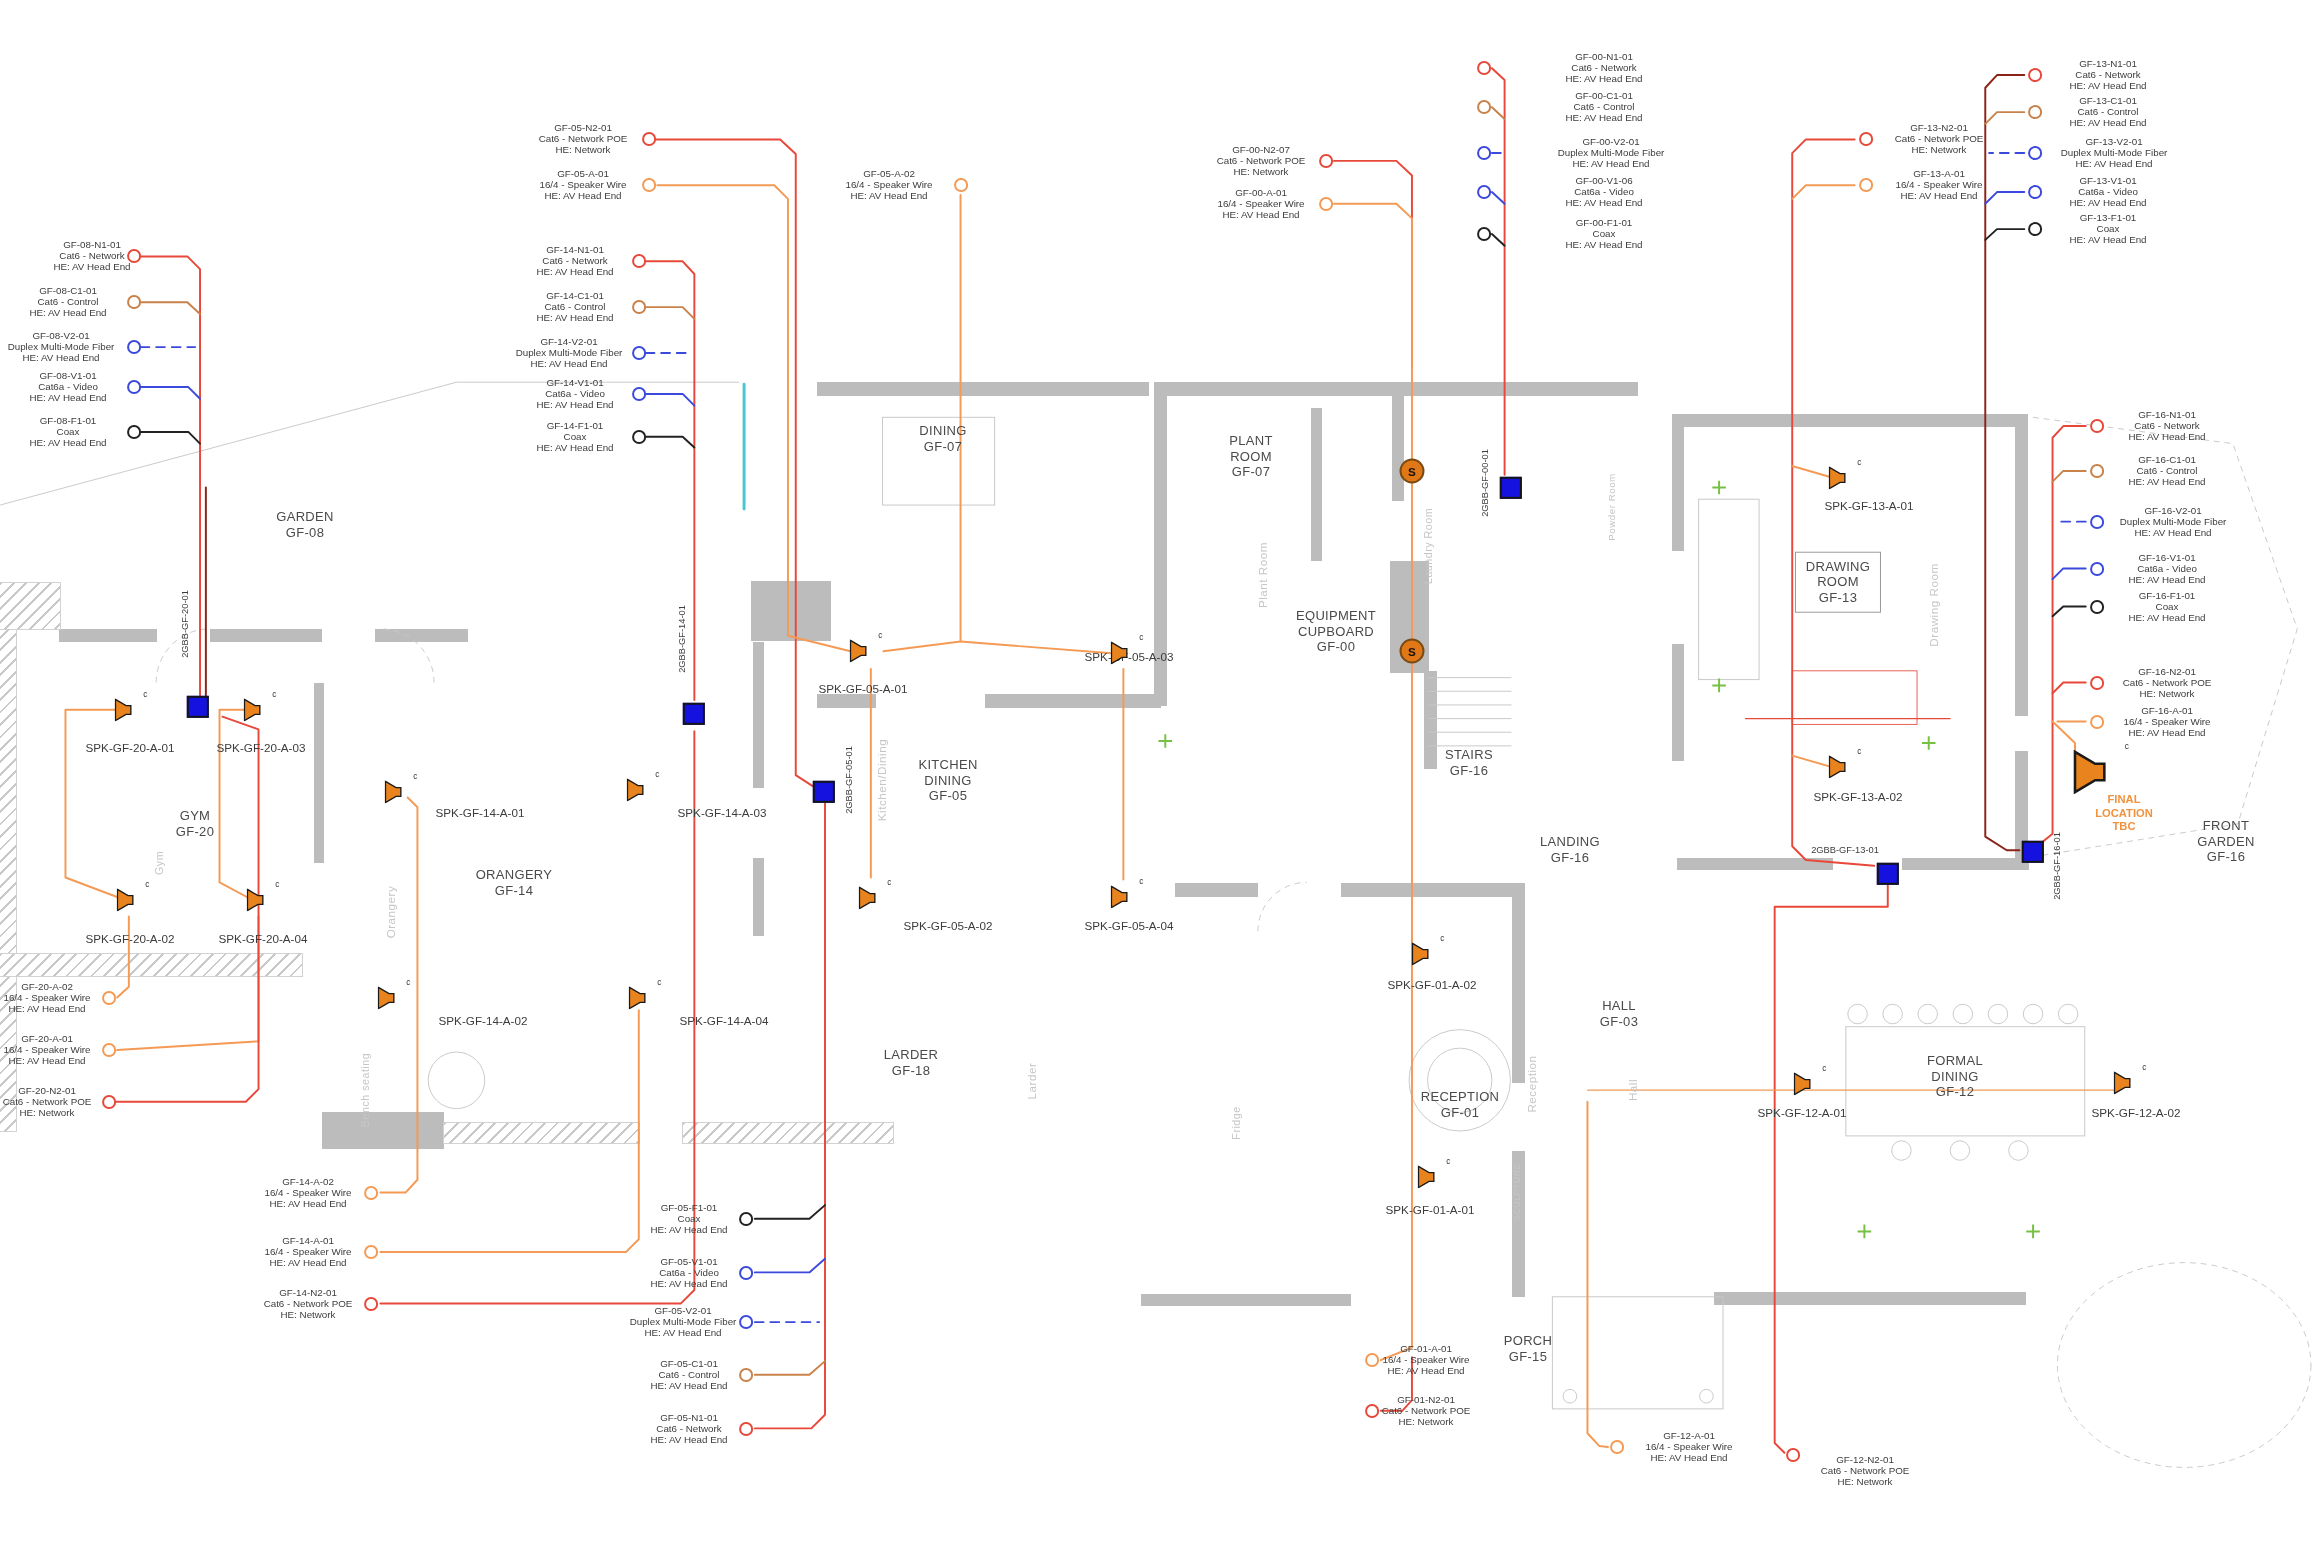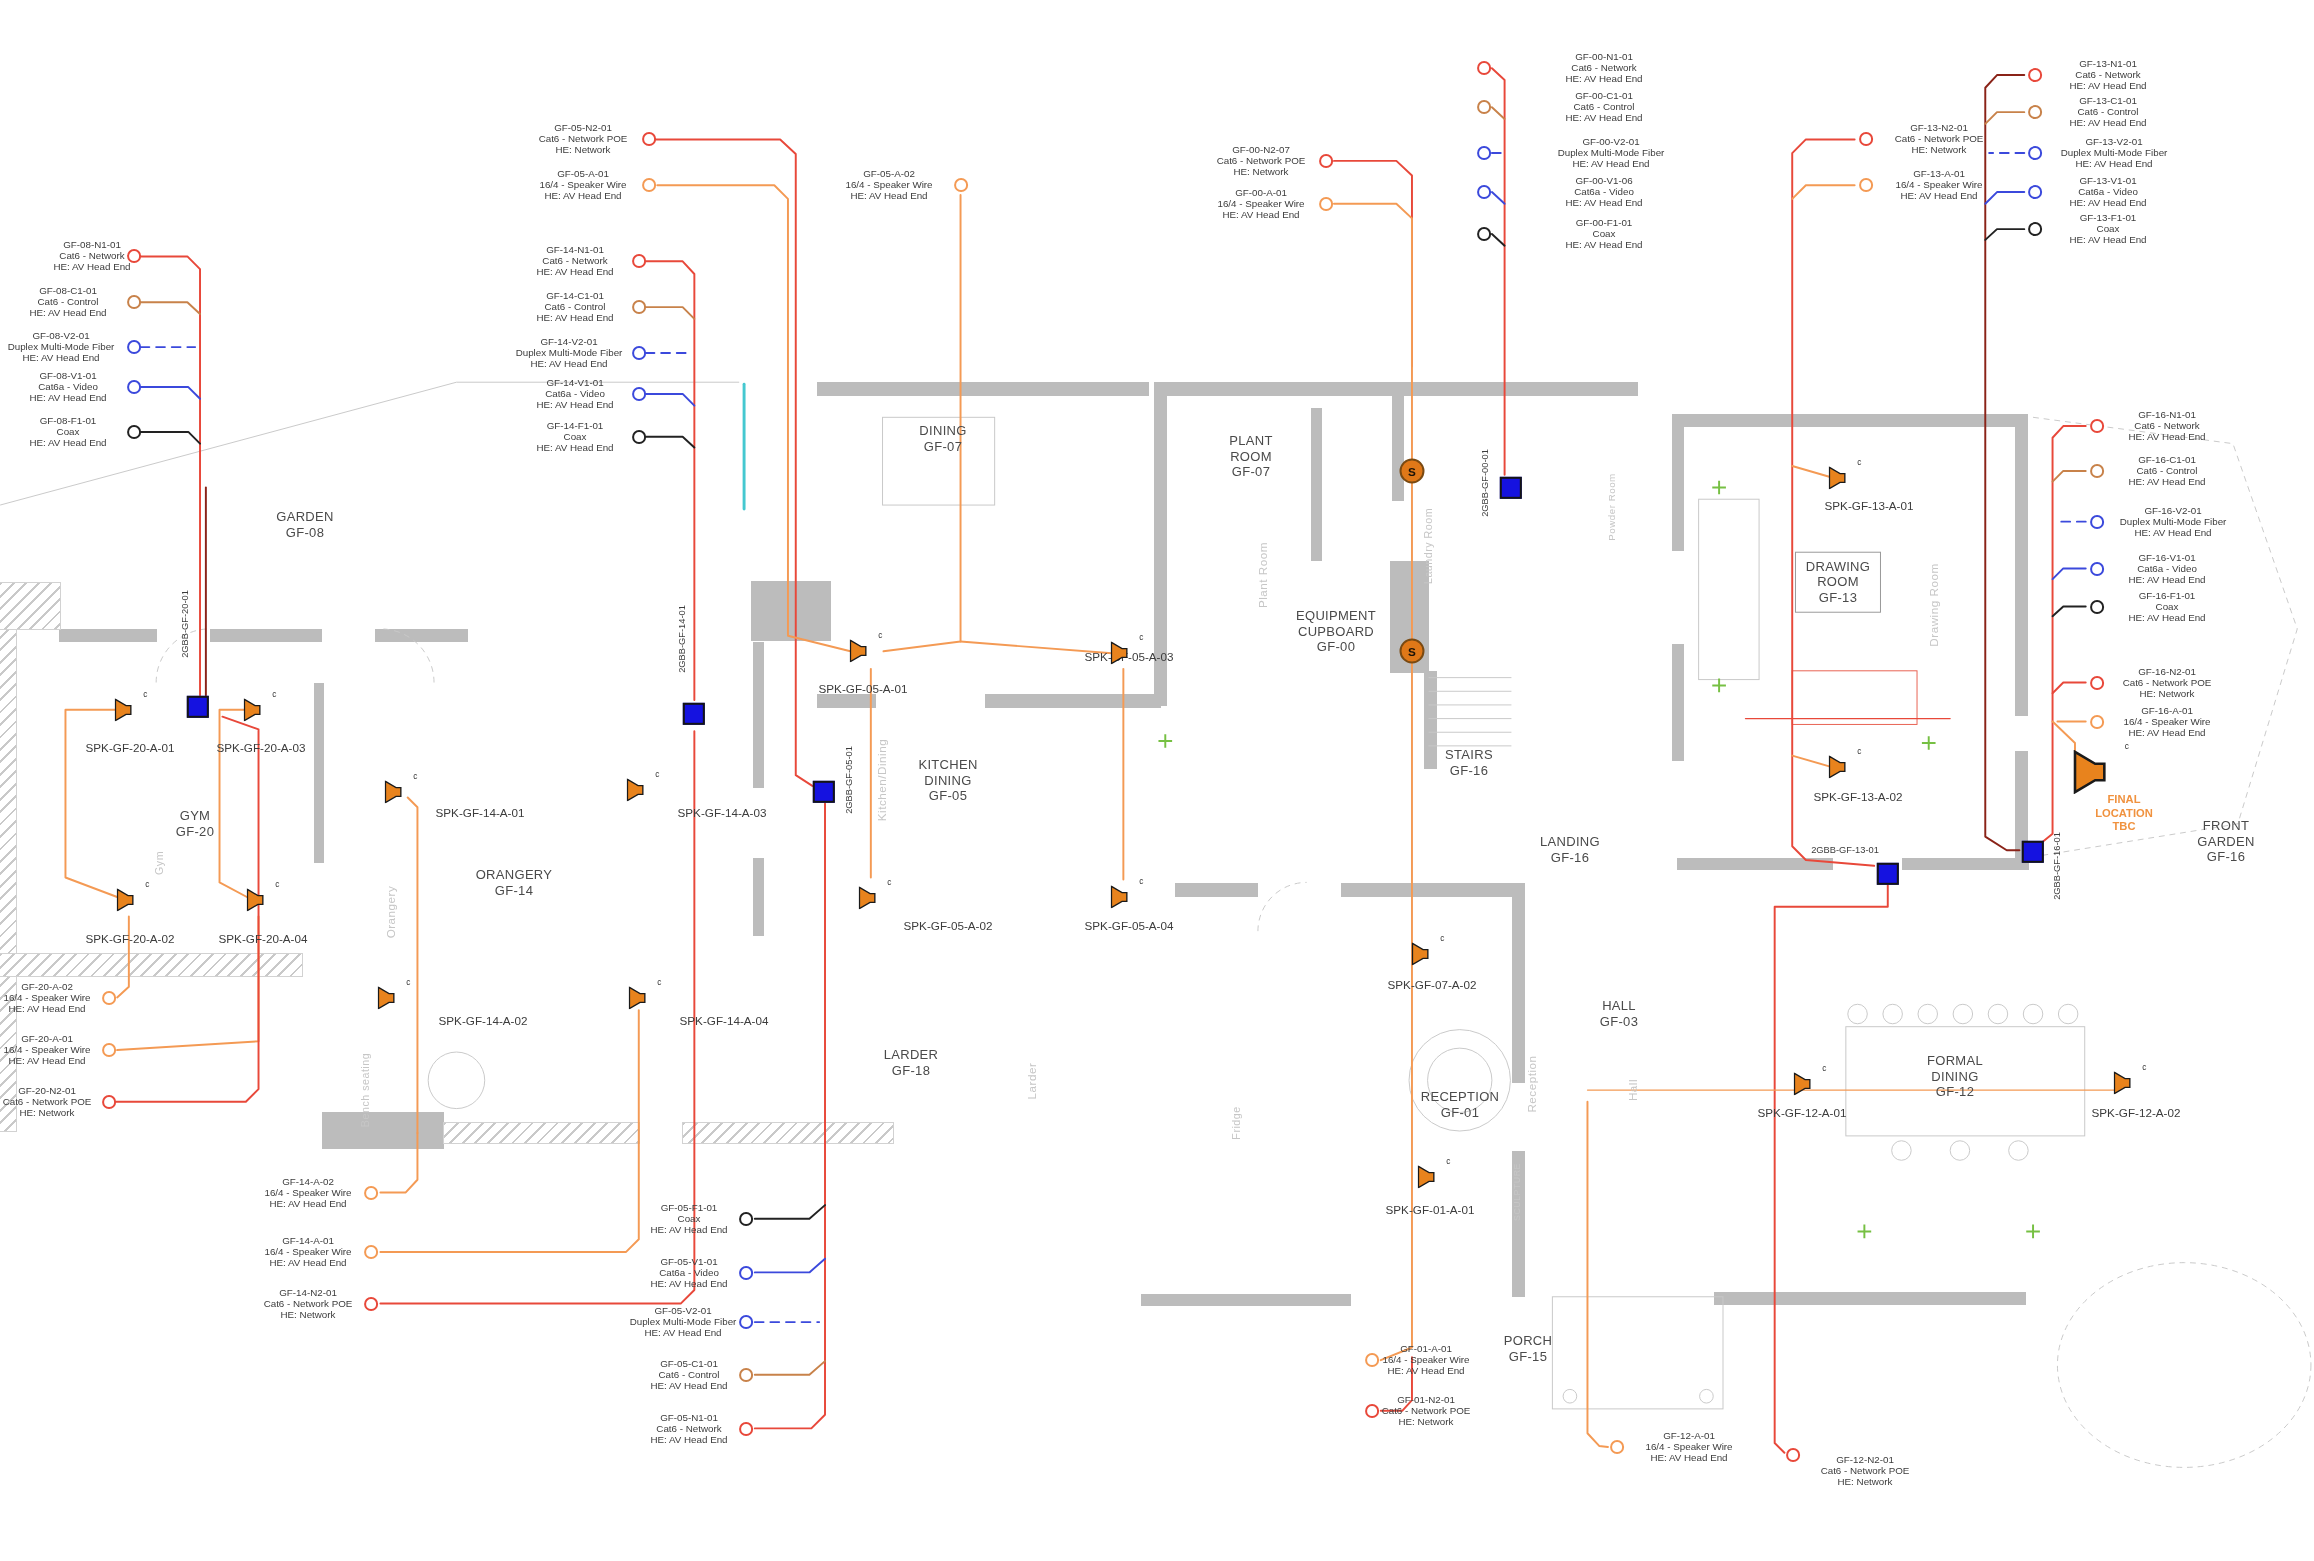--- a/index.html
+++ b/index.html
@@ -604,21 +604,21 @@
         <polygon points="1,1 12,7.5 17,7.5 17,16.5 12,16.5 1,23" fill="#e8831d" stroke="#1a1a1a" stroke-width="1.4"></polygon>
       </svg><span class="c">c</span></div>
     <div class="spk-label" style="left: 948px; top: 925px;">SPK-GF-05-A-02</div>
     <div class="spk" style="left: 1123px; top: 897px;"><svg width="25" height="23.4" viewBox="0 0 26 24">
         <polygon points="1,1 12,7.5 17,7.5 17,16.5 12,16.5 1,23" fill="#e8831d" stroke="#1a1a1a" stroke-width="1.4"></polygon>
       </svg><span class="c">c</span></div>
     <div class="spk-label" style="left: 1129px; top: 925px;">SPK-GF-05-A-04</div>
     <div class="spk" style="left: 1424px; top: 954px;"><svg width="25" height="23.4" viewBox="0 0 26 24">
         <polygon points="1,1 12,7.5 17,7.5 17,16.5 12,16.5 1,23" fill="#e8831d" stroke="#1a1a1a" stroke-width="1.4"></polygon>
       </svg><span class="c">c</span></div>
-    <div class="spk-label" style="left: 1432px; top: 984px;">SPK-GF-07-A-02</div>
+    <div class="spk-label" style="left: 1432px; top: 984px;">SPK-GF-01-A-02</div>
     <div class="spk" style="left: 1430px; top: 1177px;"><svg width="25" height="23.4" viewBox="0 0 26 24">
         <polygon points="1,1 12,7.5 17,7.5 17,16.5 12,16.5 1,23" fill="#e8831d" stroke="#1a1a1a" stroke-width="1.4"></polygon>
       </svg><span class="c">c</span></div>
     <div class="spk-label" style="left: 1430px; top: 1209px;">SPK-GF-01-A-01</div>
     <div class="spk" style="left: 1841px; top: 478px;"><svg width="25" height="23.4" viewBox="0 0 26 24">
         <polygon points="1,1 12,7.5 17,7.5 17,16.5 12,16.5 1,23" fill="#e8831d" stroke="#1a1a1a" stroke-width="1.4"></polygon>
       </svg><span class="c">c</span></div>
     <div class="spk-label" style="left: 1869px; top: 505px;">SPK-GF-13-A-01</div>
     <div class="spk" style="left: 1841px; top: 767px;"><svg width="25" height="23.4" viewBox="0 0 26 24">
         <polygon points="1,1 12,7.5 17,7.5 17,16.5 12,16.5 1,23" fill="#e8831d" stroke="#1a1a1a" stroke-width="1.4"></polygon>

